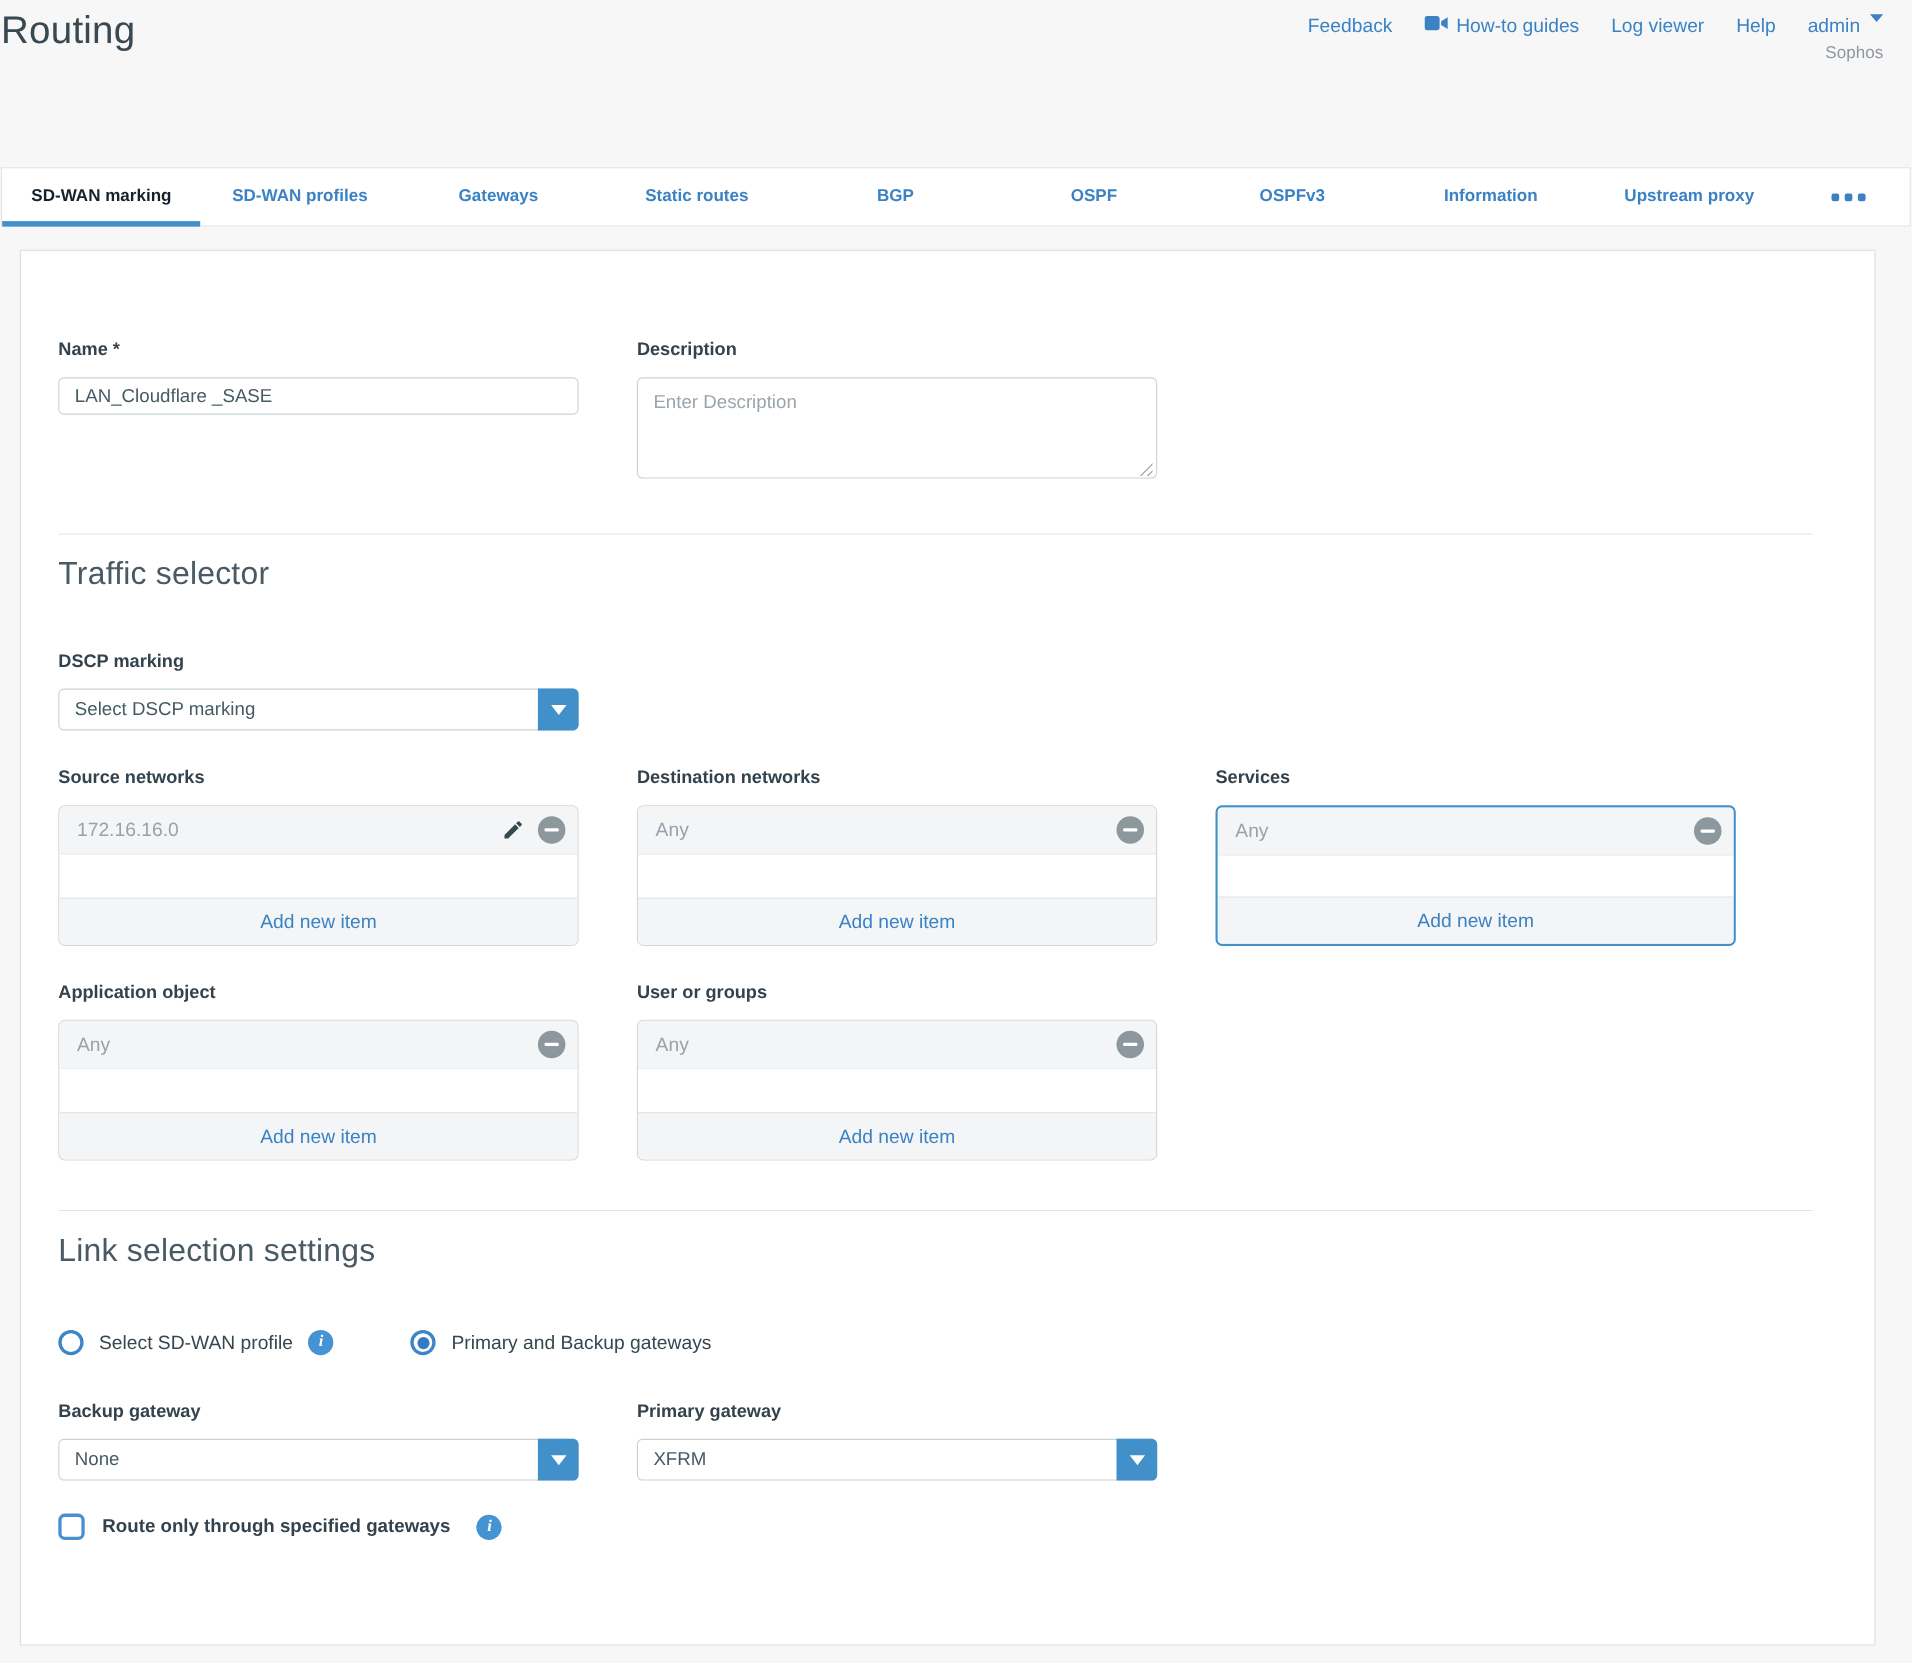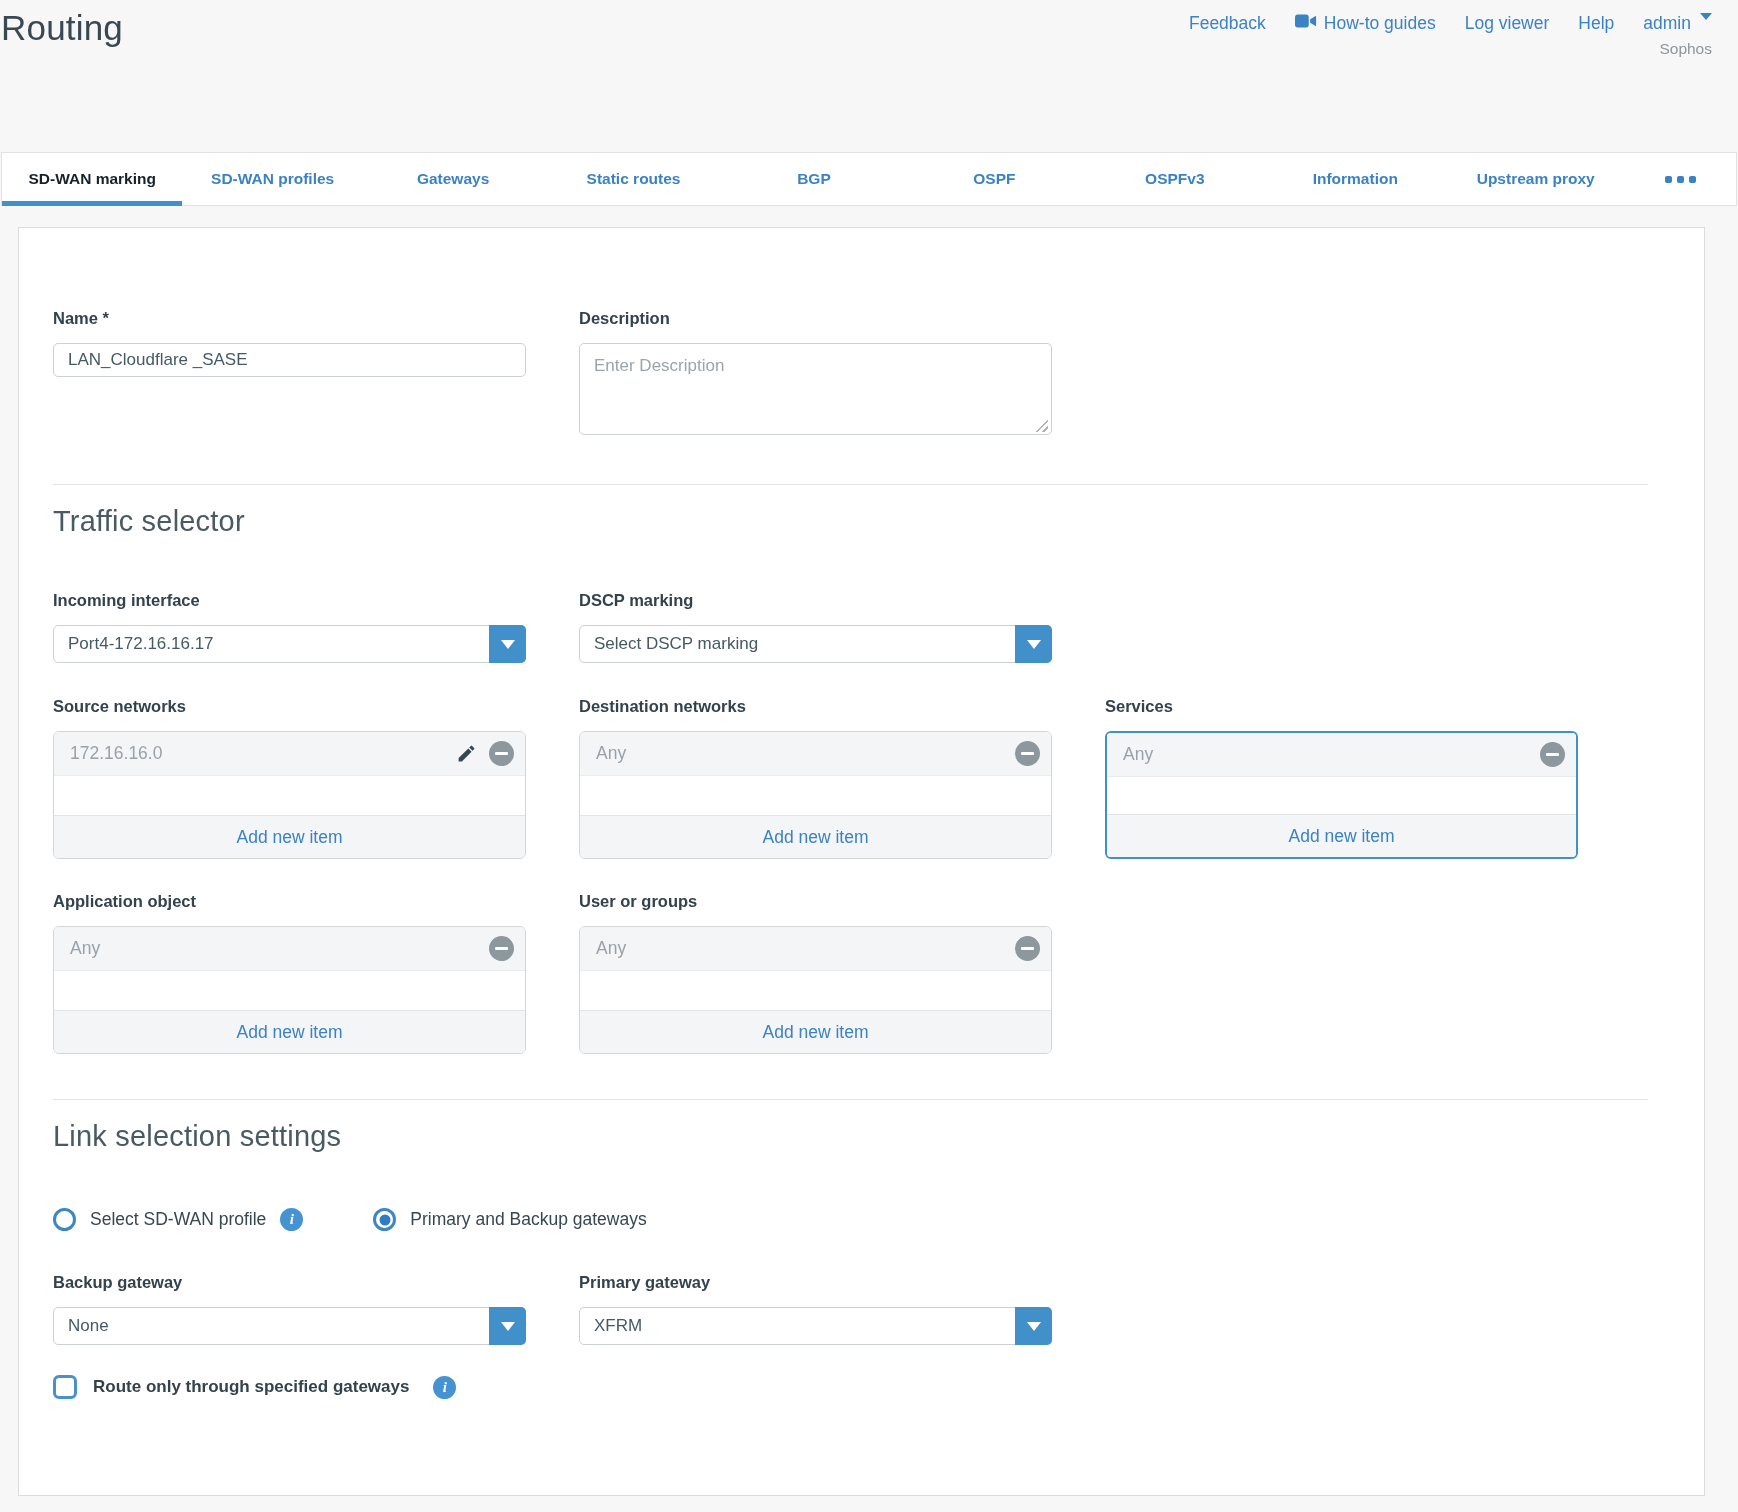--- a/index.html
+++ b/index.html
@@ -209,29 +209,20 @@
     </div>
     <div></div>
   </div>
 
   <hr class="hr">
 
   <h2 class="section-heading">Traffic selector</h2>
 
   <div class="grid3 mt-selects">
     <div>
-      <label class="field-label">Incoming interface</label>
-      <div class="select">
-        <div class="val">Port4-172.16.16.17</div>
-        <div class="btn">
-            <span class="tri"></span>
-          </div>
-      </div>
-    </div>
-    <div>
       <label class="field-label">DSCP marking</label>
       <div class="select">
         <div class="val">Select DSCP marking</div>
         <div class="btn">
             <span class="tri"></span>
           </div>
       </div>
     </div>
     <div></div>
   </div>

